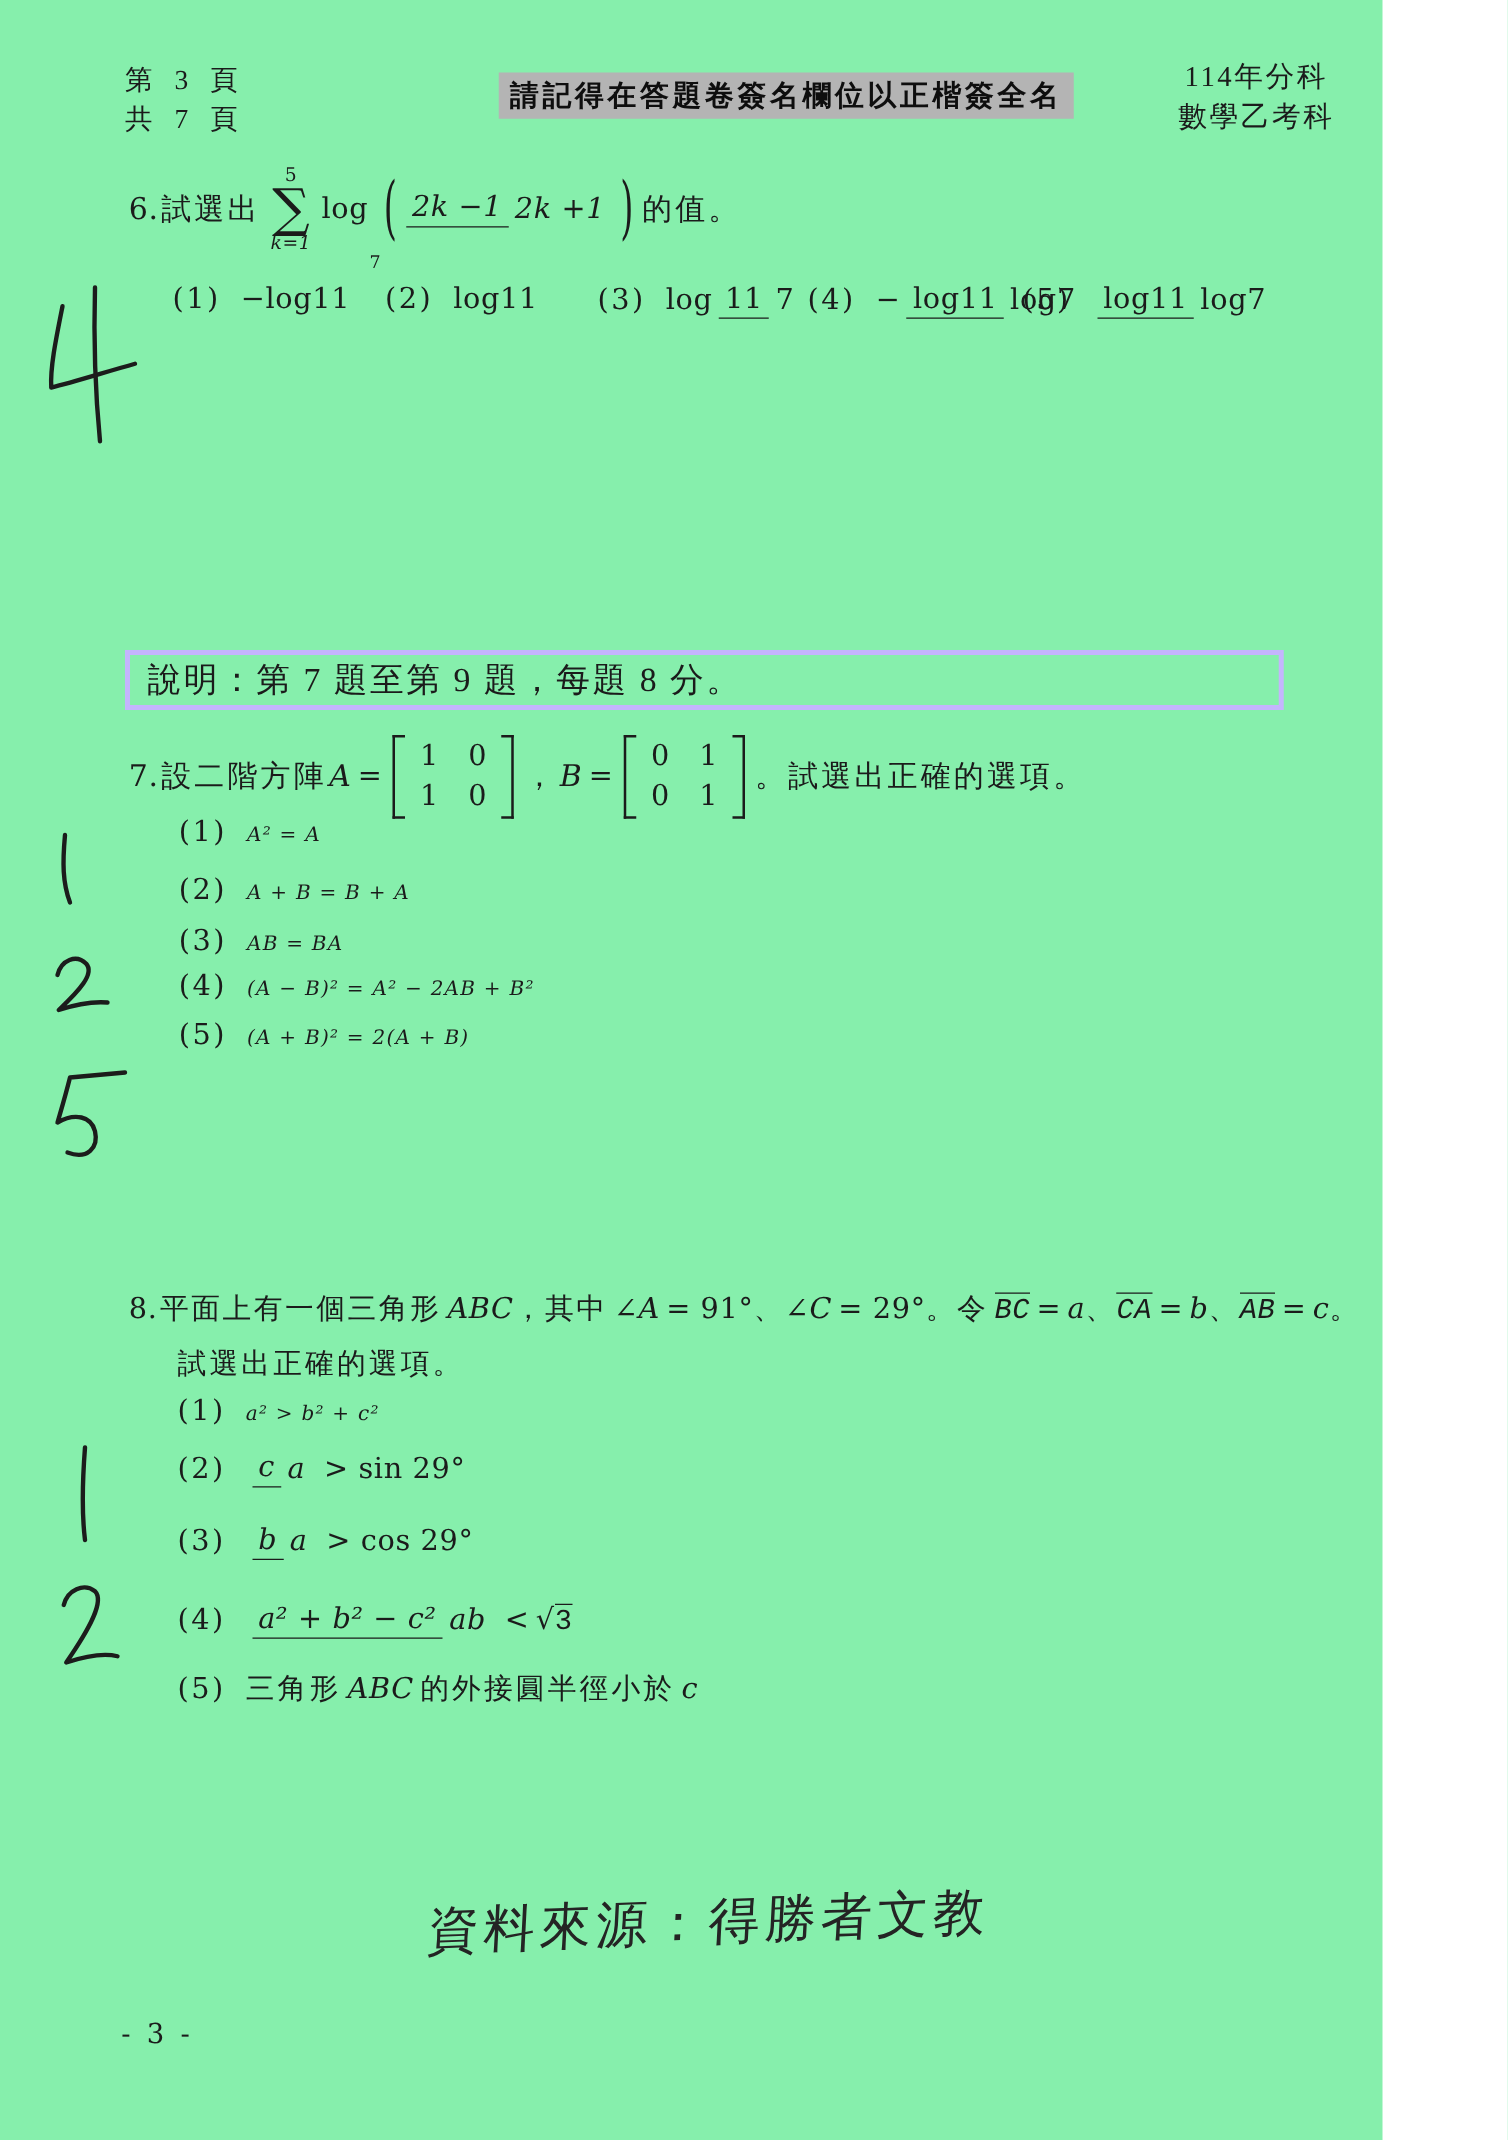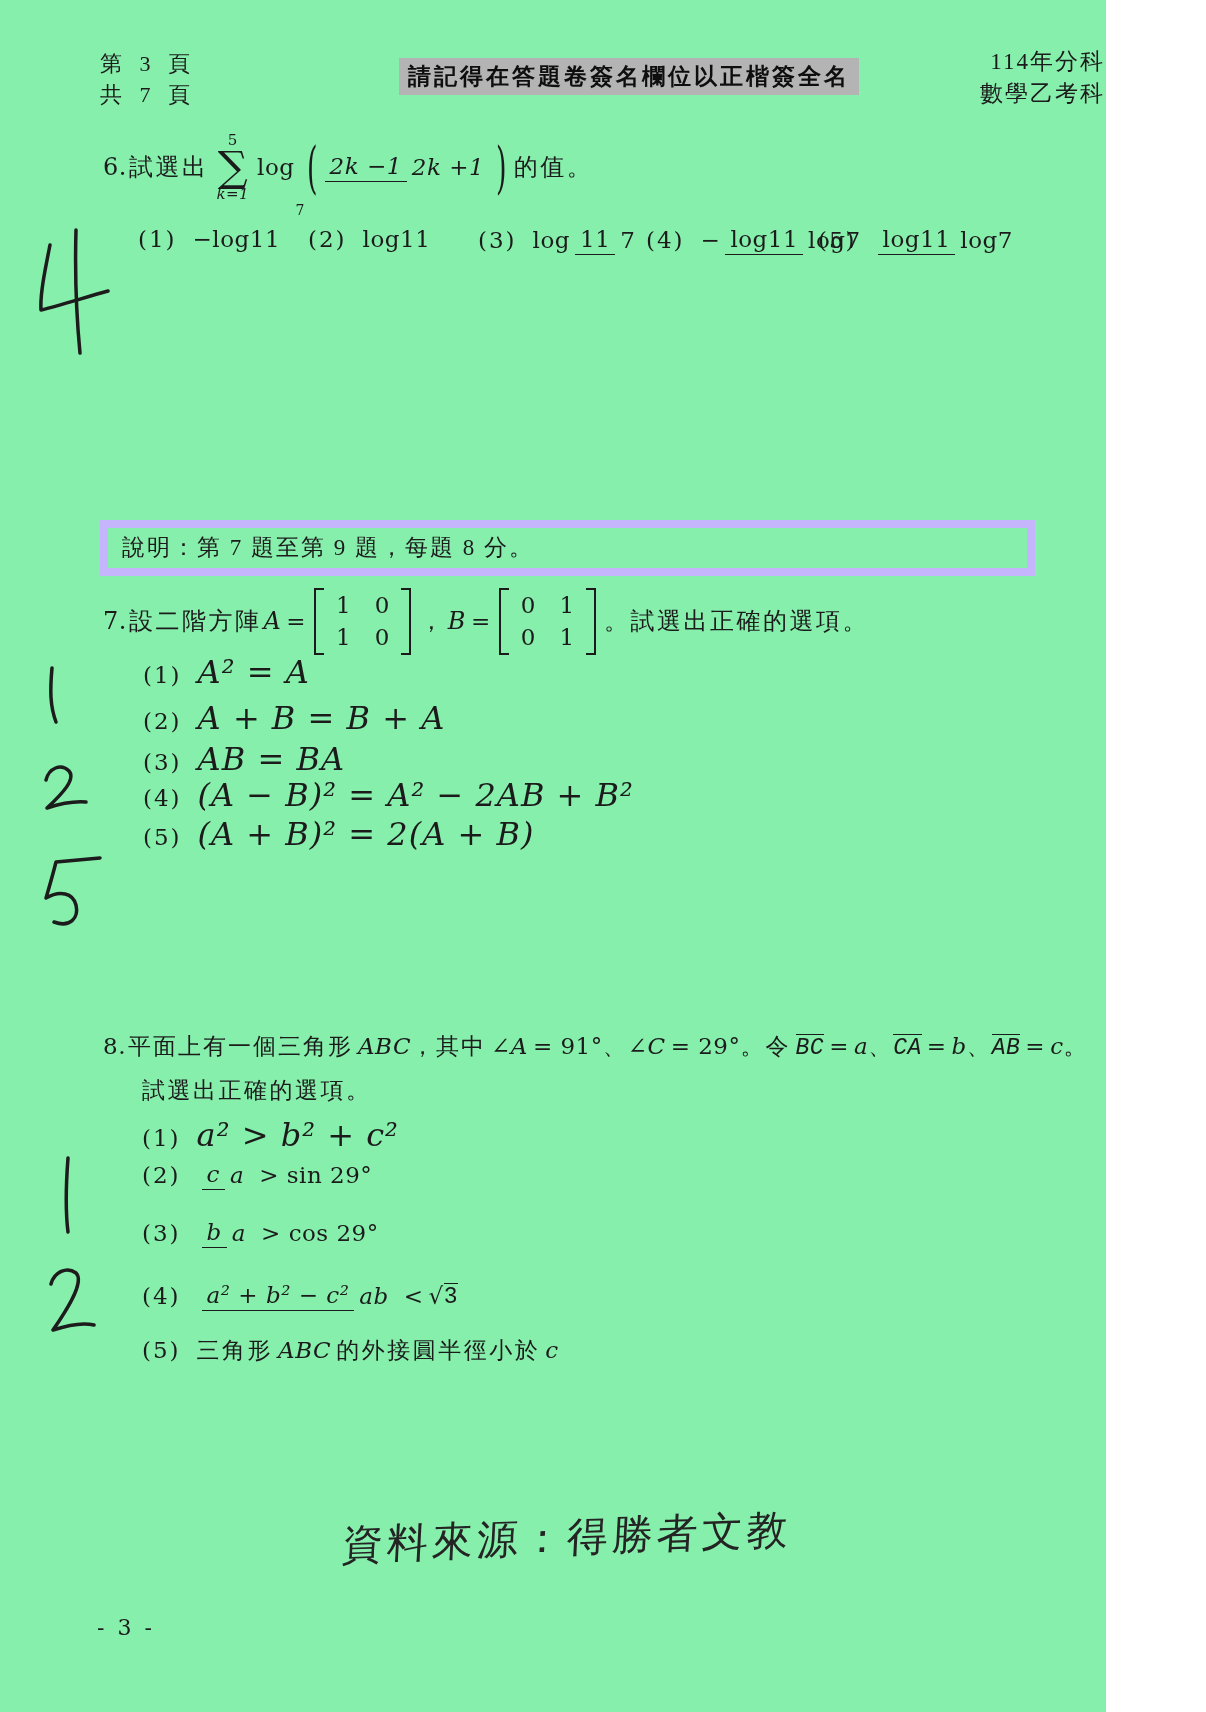--- a/index.html
+++ b/index.html
@@ -30,27 +30,27 @@
   .bigparen{display:inline-block;font-size:27px;transform:scaleY(2.05);margin:0 2px;font-family:"DejaVu Serif",serif;}
   .mat{display:inline-flex;align-items:stretch;margin:0 8px;}
   .mat .bl{width:8px;border:2px solid #1b1b1b;border-right:0;}
   .mat .br{width:8px;border:2px solid #1b1b1b;border-left:0;}
   .mat .cells{display:grid;grid-template-columns:auto auto;column-gap:24px;row-gap:9px;
               padding:6px 12px;font-size:23px;line-height:1;font-family:"DejaVu Serif",serif;}
   .ovl{display:inline-block;border-top:1.6px solid #1b1b1b;padding-top:1px;line-height:1.05;font-family:Liberation Mono, monospace;}
 
   
   .sectitle{font-size:29px;font-weight:bold;letter-spacing:3px;}
-  .notebox{width:905px;height:40px;border:8px solid #c4b5fd;font-size:23px;line-height:40px;
+  .notebox{width:905px;height:40px;border:4px solid #c4b5fd;font-size:27px;line-height:40px;
            padding-left:14px;letter-spacing:2px;}
 
   .olabel{font-family:"DejaVu Serif",serif;font-size:23px;letter-spacing:2px;margin-right:16px;}
   .opt{display:flex;align-items:center;font-size:23px;}
   .optline{display:flex;align-items:baseline;font-size:23px;}
-  .formula{font-family:"DejaVu Serif",serif;font-style:italic;font-size:32px;letter-spacing:1px;}
+  .formula{font-family:"DejaVu Serif",serif;font-style:italic;font-size:16px;letter-spacing:1px;}
 
   .q8line{display:flex;align-items:baseline;font-size:23px;white-space:nowrap;}
   .q8line .cjk{letter-spacing:2px;text-align:center;}
 
   .handnote{font-size:41px;letter-spacing:4px;color:#242424;transform:rotate(-2deg) skewX(-5deg);
             transform-origin:left center;white-space:nowrap;}
   .footer{font-size:22px;letter-spacing:3px;}
   svg.hand{position:absolute;left:0;top:0;pointer-events:none;}
 </style>
 </head>
@@ -58,21 +58,21 @@
 
 <div class="page">
 
   <div class="abs pagelbl" style="left:100px;top:48px;">
     <div>第 3 頁</div>
     <div>共 7 頁</div>
   </div>
 
   <div class="abs banner" style="left:399px;top:58px;">請記得在答題卷簽名欄位以正楷簽全名</div>
 
-  <div class="abs examinfo" style="left:905px;top:46px;">
+  <div class="abs examinfo" style="left:905px;top:46px;text-align:center;">
     <div>114年分科</div>
     <div>數學乙考科</div>
   </div>
 
   <div class="abs row" style="left:103px;top:124px;height:86px;">
     <span class="lat t24">6.</span>
     <span class="cjk t24 g">試選出</span>
     <span class="sum">
       <span class="lim lat">5</span>
       <span class="sigma">∑</span>

